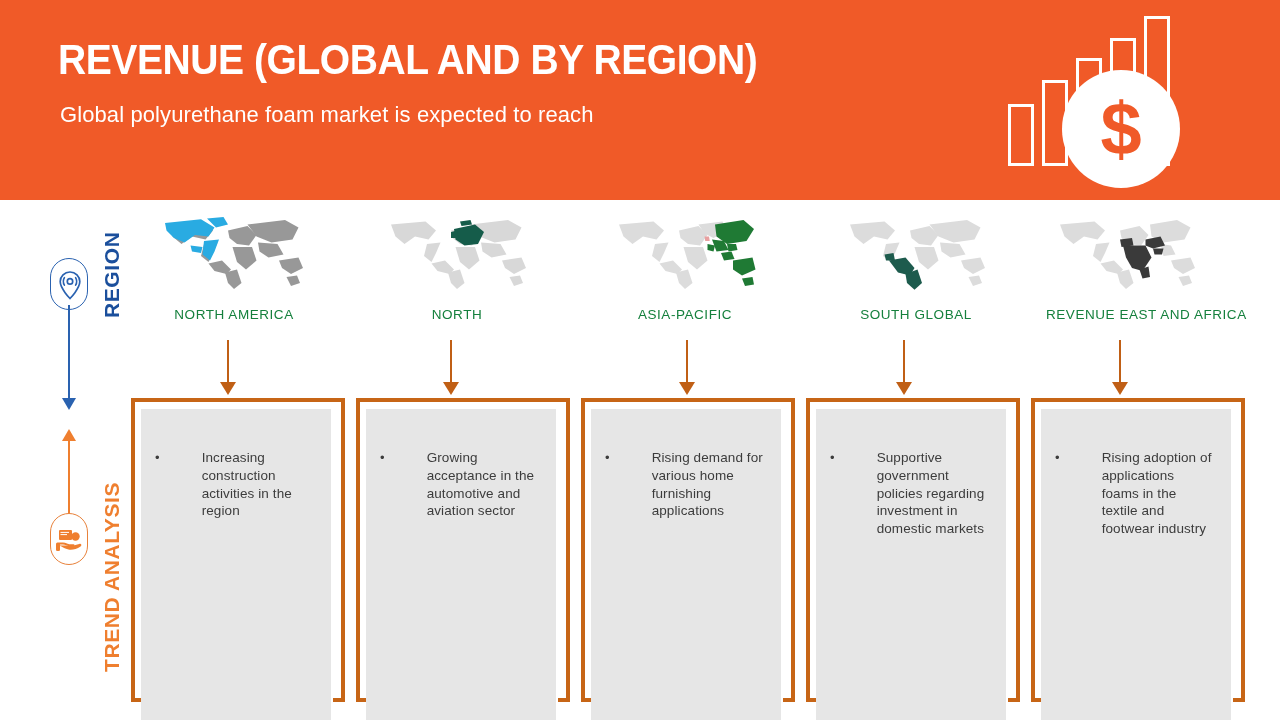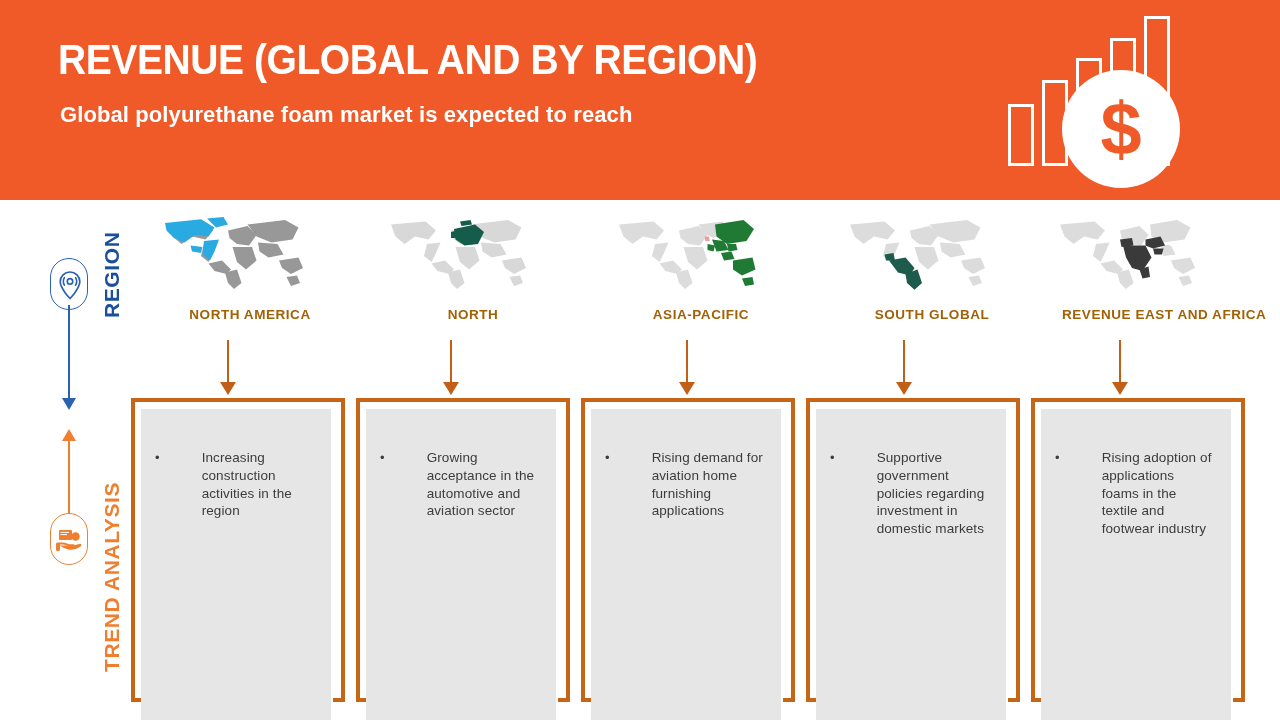--- a/index.html
+++ b/index.html
@@ -18,21 +18,21 @@
   }
   .header-title {
     position: absolute; left: 58px; top: 36px;
     font-size: 42px; font-weight: 700; color: #ffffff;
     letter-spacing: -0.5px; white-space: nowrap;
     transform: scaleX(0.93); transform-origin: left center;
   }
   .header-sub {
     position: absolute; left: 60px; top: 100px;
     font-size: 22px; color: #ffffff; line-height: 1.38;
-    font-weight: 700; letter-spacing: 0.1px;
+    font-weight: 400; letter-spacing: 0.1px;
   }
   .header-sub span { display: block; white-space: nowrap; }
 
   
   .hdr-icon { position: absolute; left: 1000px; top: 18px; width: 210px; height: 170px; }
   .hdr-bar {
     position: absolute; bottom: 22px;
     border: 3px solid #ffffff; background: transparent;
   }
   .hdr-coin {
@@ -81,23 +81,23 @@
 
   
   .col { position: absolute; top: 212px; }
   .map-wrap {
     position: absolute; left: 0; top: 0;
     width: 100%; height: 82px;
     display: flex; align-items: center; justify-content: center;
   }
   .map-wrap svg { width: 152px; height: 78px; display: block; }
   .region-name {
-    position: absolute; left: 16px; top: 95px; width: 100%;
-    text-align: center; font-size: 13.5px; color: #a16207;
-    letter-spacing: 0.55px; white-space: nowrap; font-weight: 700;
+    position: absolute; left: 0; top: 95px; width: 100%;
+    text-align: center; font-size: 13.5px; color: #15803d;
+    letter-spacing: 0.55px; white-space: nowrap; font-weight: 400;
   }
 
   
   .conn-line { position: absolute; width: 2px; background: #c05f15; }
   .conn-head {
     position: absolute; width: 0; height: 0;
     border-left: 8px solid transparent; border-right: 8px solid transparent;
     border-top: 13px solid #c05f15;
   }
 
@@ -299,21 +299,21 @@
   <div class="bracket" style="left:581px; width:214px;">
     <div class="bracket-top"></div>
     <div class="bracket-leg l"></div>
     <div class="bracket-leg r"></div>
     <div class="bracket-foot l"></div>
     <div class="bracket-foot r"></div>
     <div class="card">
       <div class="bullets">
         <div class="bullet">
           <span class="dot">•</span>
-          <span class="txt">Rising demand for aviation home furnishing applications</span>
+          <span class="txt">Rising demand for various home furnishing applications</span>
         </div>
       </div>
     </div>
   </div>
 
   <div class="col" style="left:840px; width:152px;">
     <div class="map-wrap">
       <svg viewBox="0 0 200 104">
         <g fill="#dcdcdc">
           <path d="M12 14 L58 10 L72 22 L62 34 L44 30 L30 40 L18 30 Z"></path>

